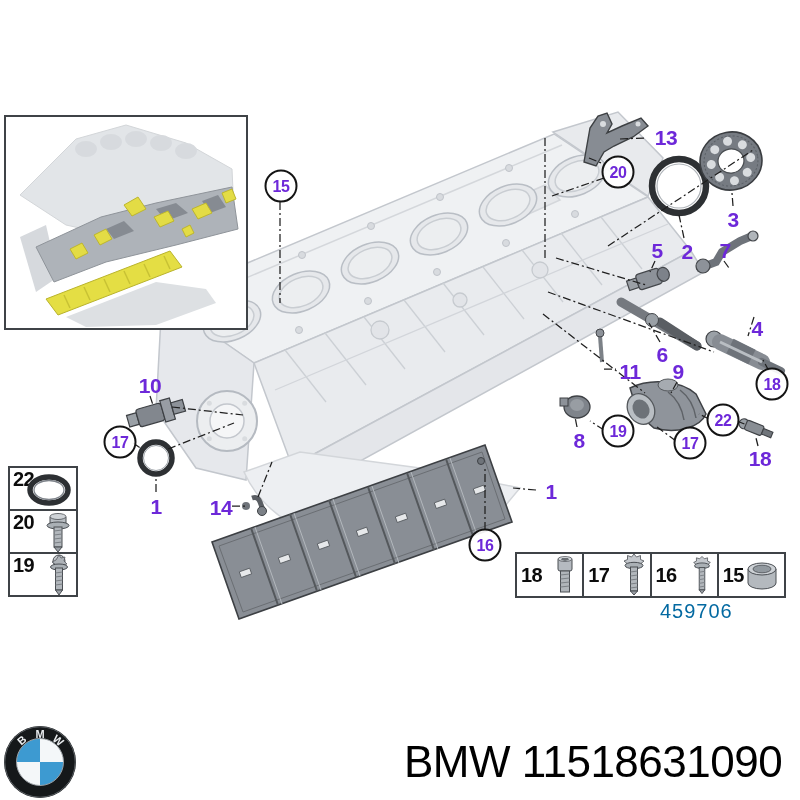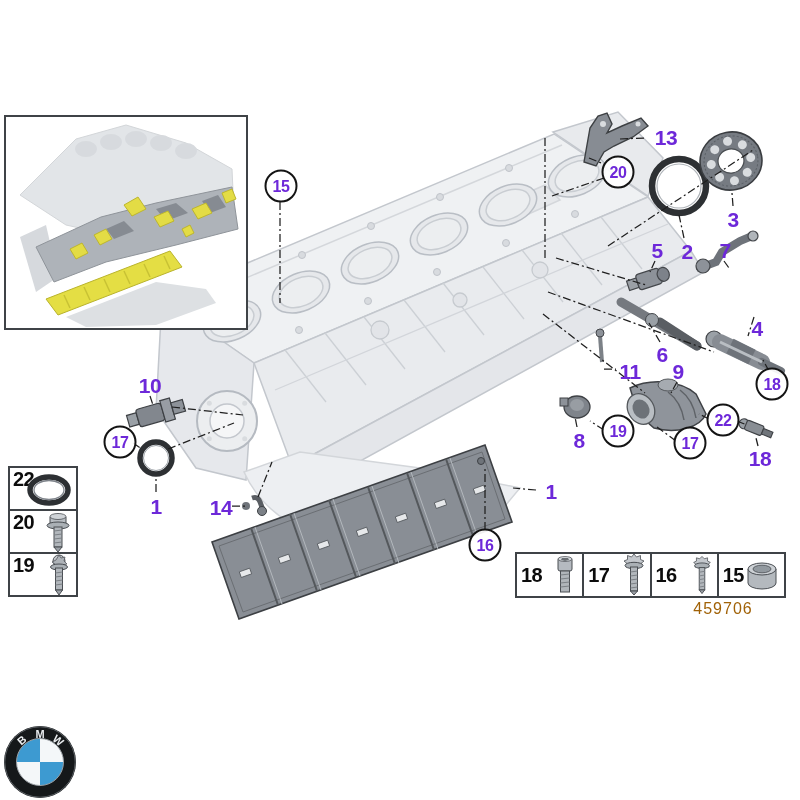--- a/index.html
+++ b/index.html
@@ -43,22 +43,22 @@
     display:flex;
   }
   .legend-bottom .bcell{flex:1;border-right:2px solid #3f4347;position:relative;}
   .legend-bottom .bcell:last-child{border-right:none;}
   .blbl{
     position:absolute;left:4px;top:50%;transform:translateY(-50%);
     font-weight:bold;font-size:20px;color:#0c0c0c;line-height:1;letter-spacing:-0.5px;
   }
   .bcell .ic{position:absolute;right:2px;top:50%;transform:translateY(-50%);}
   .drawing-number{
-    position:absolute;left:660px;top:600px;width:126px;text-align:center;
-    font-size:16px;color:#a16207;z-index:4;letter-spacing:1px;
+    position:absolute;left:660px;top:600px;width:126px;text-align:left;
+    font-size:20px;color:#0369a1;z-index:4;letter-spacing:1px;
   }
   .footer-text{
     position:absolute;left:404px;top:737px;font-size:44px;color:#000;
     z-index:4;white-space:nowrap;letter-spacing:-0.5px;
   }
   .logo{position:absolute;left:3px;top:725px;z-index:4;}
 </style>
 </head>
 <body>
 
@@ -484,14 +484,15 @@
     <path d="M37,37 L60.5,37 A23.5,23.5 0 0 1 37,60.5 Z" fill="#3d9ad1"></path>
     <path d="M37,37 L37,60.5 A23.5,23.5 0 0 1 13.5,37 Z" fill="#f4f7f9"></path>
     <circle cx="37" cy="37" r="23.5" fill="none" stroke="#9aa0a5" stroke-width="1"></circle>
     <g fill="#e8ebee" font-family="Liberation Sans, sans-serif" font-size="11" font-weight="bold" text-anchor="middle">
       <text x="37" y="12.5" transform="rotate(-40 37 37)">B</text>
       <text x="37" y="12.5">M</text>
       <text x="37" y="12.5" transform="rotate(40 37 37)">W</text>
     </g>
   </svg>
 
+  <div class="footer-text">BMW 11518631090</div>
 
 </div>
 
 </body></html>

